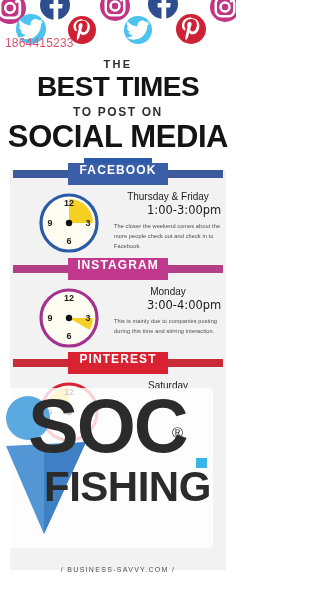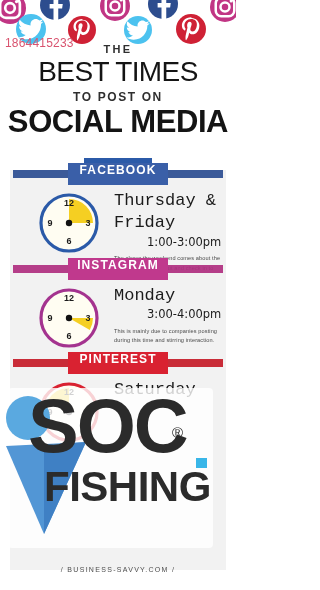--- a/index.html
+++ b/index.html
@@ -44,35 +44,35 @@
     top: 36px;
     font-size: 12px;
     letter-spacing: 0.2px;
     color: #d9536f;
     font-family: "Liberation Sans", sans-serif;
   }
 
   
   .title-block {
     position: absolute;
-    top: 43px; left: 0;
+    top: 58px; left: 0;
     width: 236px;
     text-align: center;
     color: #1d1d1d;
   }
   .t-the {
     font-size: 11px;
     letter-spacing: 2.4px;
     font-weight: bold;
     color: #2f2f2f;
     margin-bottom: 3px;
   }
   .t-best {
     font-size: 28px;
-    font-weight: normal;
+    font-weight: bold;
     letter-spacing: -0.6px;
     line-height: 1.02;
     color: #141414;
   }
   .t-topost {
     font-size: 12px;
     letter-spacing: 1.6px;
     font-weight: bold;
     color: #2f2f2f;
     margin: 3px 0 2px;
@@ -157,24 +157,25 @@
   }
   .clock svg { display: block; }
 
   .info {
     position: absolute;
     left: 104px;
     top: 2px;
     width: 108px;
   }
   .info .day {
-    font-size: 17px;
+    font-size: 10px;
     color: #1b1b1b;
     line-height: 1.32;
-    font-family: Liberation Mono, monospace;
+    font-family: Liberation Sans, sans-serif;
+    text-align: center;
   }
   .info .time {
     font-size: 11.5px;
     color: #1b1b1b;
     line-height: 1.32;
     font-family: "DejaVu Sans", sans-serif;
     margin-bottom: 4px;
     margin-left: 33px;
   }
   .info .desc {

